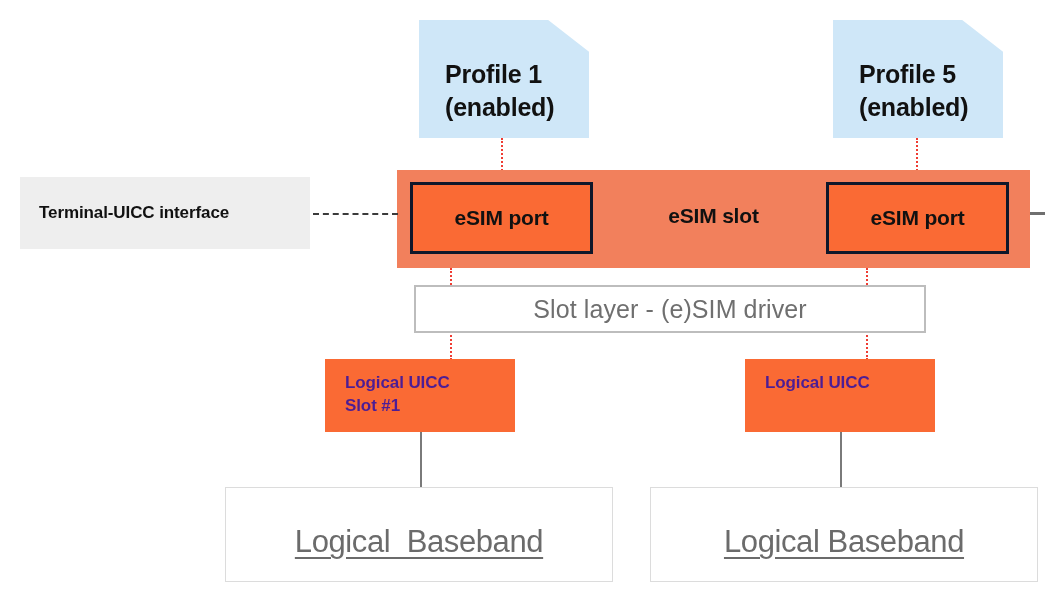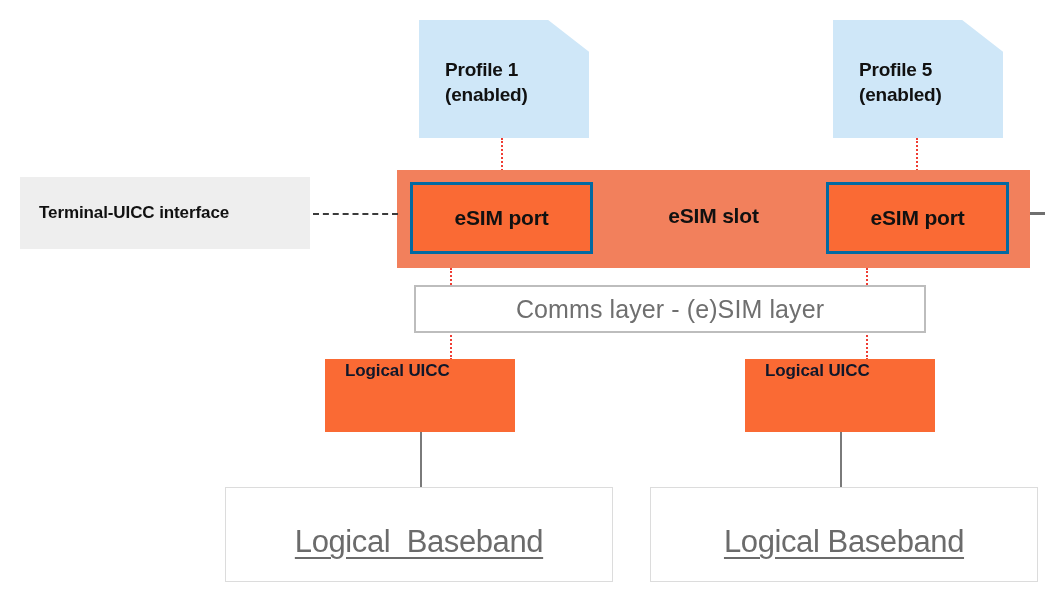--- a/index.html
+++ b/index.html
@@ -20,21 +20,21 @@
   }
 
   
   .abs { position: absolute; box-sizing: border-box; }
 
   
   .profile-card {
     background: #cfe7f8;
     color: #111111;
     font-weight: bold;
-    font-size: 19px;
+    font-size: 25px;
     line-height: 1.30;
     letter-spacing: -0.2px;
     padding: 38px 16px 0 26px;
     clip-path: polygon(0 0, 76% 0, 100% 27%, 100% 100%, 0 100%);
   }
   .profile-card .ln { display: block; }
 
   
   .esim-slot {
     background: #f2805c;
@@ -42,21 +42,21 @@
   .esim-slot-label {
     color: #111111;
     font-weight: bold;
     font-size: 21px;
     letter-spacing: -0.2px;
     text-align: center;
     line-height: 1;
   }
   .esim-port {
     background: #fa6a34;
-    border: 3px solid #0369a1;
+    border: 3px solid #0f172a;
     color: #111111;
     font-weight: bold;
     font-size: 21px;
     letter-spacing: -0.2px;
     display: flex;
     align-items: center;
     justify-content: center;
   }
 
   
@@ -80,26 +80,26 @@
     font-weight: normal;
     letter-spacing: 0.1px;
     display: flex;
     align-items: center;
     justify-content: center;
   }
 
   
   .uicc-box {
     background: #fa6a34;
-    color: #0f172a;
+    color: #4c1d95;
     font-weight: bold;
     font-size: 17px;
     line-height: 1.33;
     letter-spacing: -0.1px;
-    padding: 1px 0 0 20px;
+    padding: 13px 0 0 20px;
   }
   .uicc-box .ln { display: block; }
 
   
   .baseband-box {
     background: #ffffff;
     border: 1px solid #dcdcdc;
     display: flex;
     align-items: flex-start;
     justify-content: center;
@@ -169,25 +169,26 @@
   </div>
 
   <div class="abs dashed-h" style="left:313px; top:213px; width:85px;"></div>
 
   <div class="abs stub-h" style="left:1030px; top:212px; width:15px;"></div>
 
   <div class="abs dotted-v" style="left:450px; top:268px; height:92px;"></div>
   <div class="abs dotted-v" style="left:866px; top:268px; height:92px;"></div>
 
   <div class="abs comms-box" style="left:414px; top:285px; width:512px; height:48px;">
-    <span>Comms layer - (e)SIM layer</span>
+    <span>Slot layer - (e)SIM driver</span>
   </div>
 
   <div class="abs uicc-box" style="left:325px; top:359px; width:190px; height:73px;">
     <span class="ln">Logical UICC</span>
+    <span class="ln">Slot #1</span>
   </div>
 
   <div class="abs uicc-box" style="left:745px; top:359px; width:190px; height:73px;">
     <span class="ln">Logical UICC</span>
   </div>
 
   <div class="abs solid-v" style="left:420px; top:432px; height:55px;"></div>
   <div class="abs solid-v" style="left:840px; top:432px; height:55px;"></div>
 
   <div class="abs baseband-box" style="left:225px; top:487px; width:388px; height:95px;">

